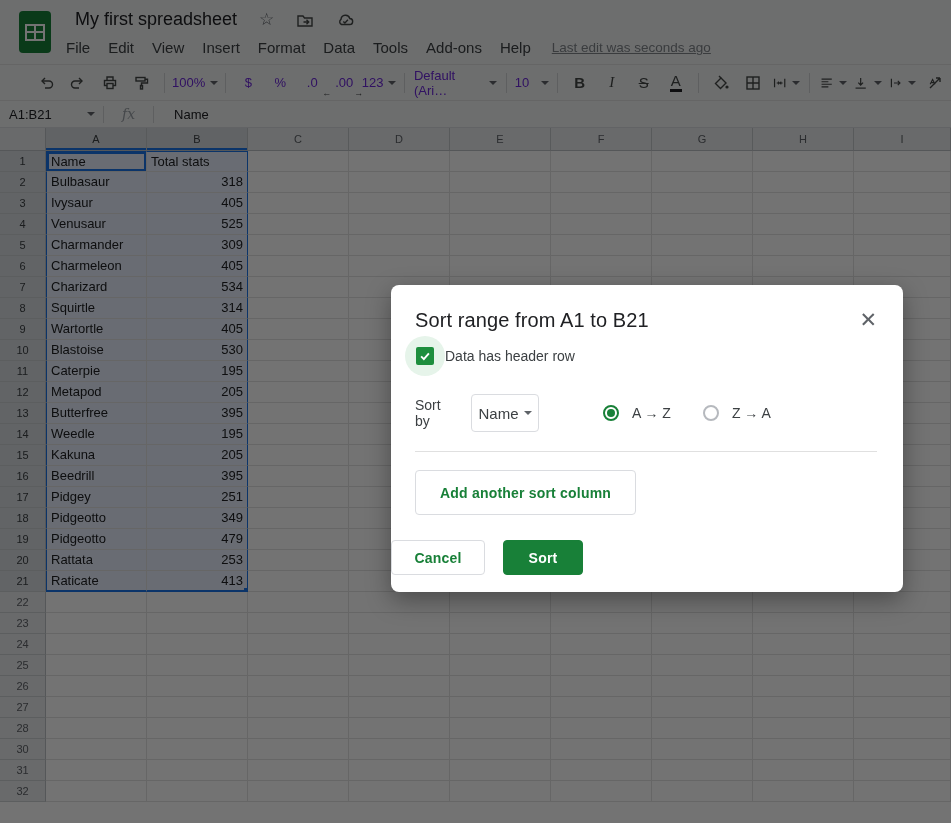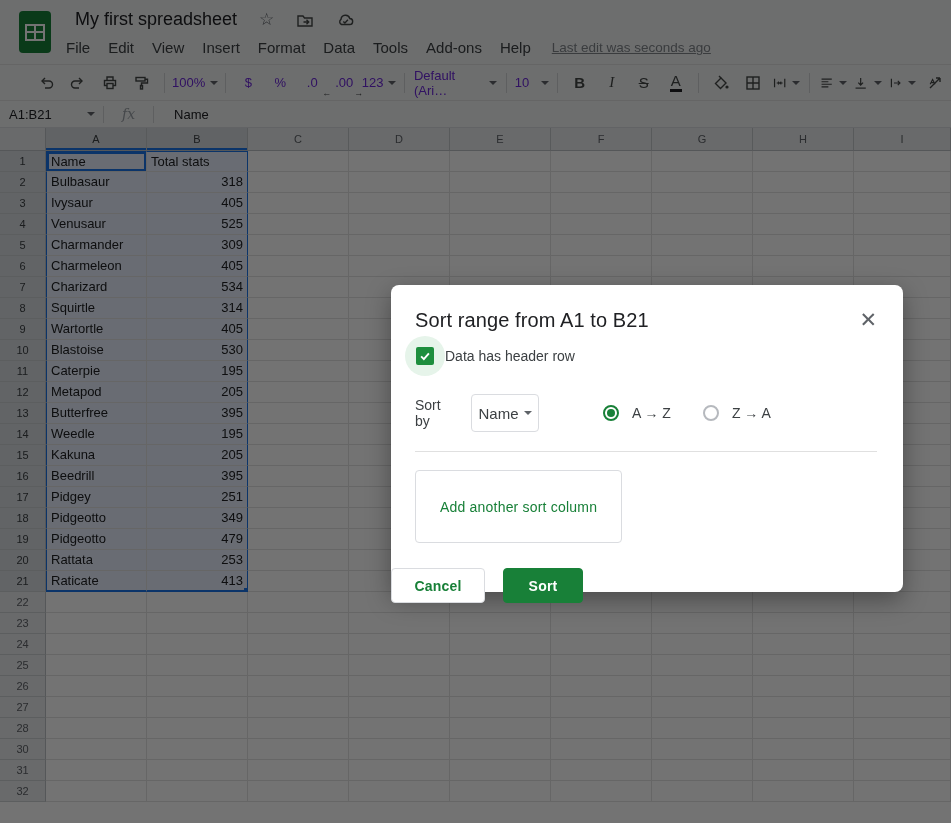--- a/index.html
+++ b/index.html
@@ -80,22 +80,22 @@
   .sortrow{display:flex;align-items:center;margin:18px 0 0 24px;}
   .sortbylabel{font-size:14px;color:#3c4043;width:44px;}
   .ddl{margin-left:12px;width:68px;height:38px;border:1px solid #dadce0;border-radius:4px;box-sizing:border-box;
     display:flex;align-items:center;justify-content:center;font-size:15px;color:#3c4043;}
   .radios{display:flex;align-items:center;margin-left:64px;gap:32px;}
   .radio{display:flex;align-items:center;gap:13px;font-size:14px;color:#3c4043;}
   .rdot{width:16px;height:16px;border-radius:50%;box-sizing:border-box;border:2px solid #b6b9be;display:flex;align-items:center;justify-content:center;flex:none;}
   .rdot.on{border-color:var(--green,#188038);}
   .rdot.on i{width:8px;height:8px;border-radius:50%;background:var(--green,#188038);display:block;}
   .ddiv{height:1px;background:#e0e0e0;margin:19px 26px 0 24px;}
-  .addbtn{margin:18px 0 0 24px;height:35px;padding:18px 24px;border:1px solid #dadce0;border-radius:4px;background:#fff;
-    display:inline-flex;align-items:center;font-size:14px;font-weight:400;color:var(--green,#188038);letter-spacing:.2px;}
+  .addbtn{margin:18px 0 0 24px;height:35px;padding:4px 24px;border:1px solid #dadce0;border-radius:4px;background:#fff;
+    display:inline-flex;align-items:center;font-size:14px;font-weight:700;color:var(--green,#188038);letter-spacing:.2px;}
   .dfooter{display:flex;justify-content:flex-start;align-items:center;gap:18px;margin:25px 24px 0 0;}
   .btn{height:35px;border-radius:4px;box-sizing:border-box;display:flex;align-items:center;justify-content:center;
     font-size:14px;font-weight:600;letter-spacing:.2px;}
   .btn.cancel{width:94px;background:#fff;border:1px solid #dadce0;color:var(--green,#188038);}
   .btn.primary{width:80px;background:var(--green,#188038);border:1px solid var(--green,#188038);color:#fff;}
 </style>
 </head>
 <body>
 
 <div class="app">

